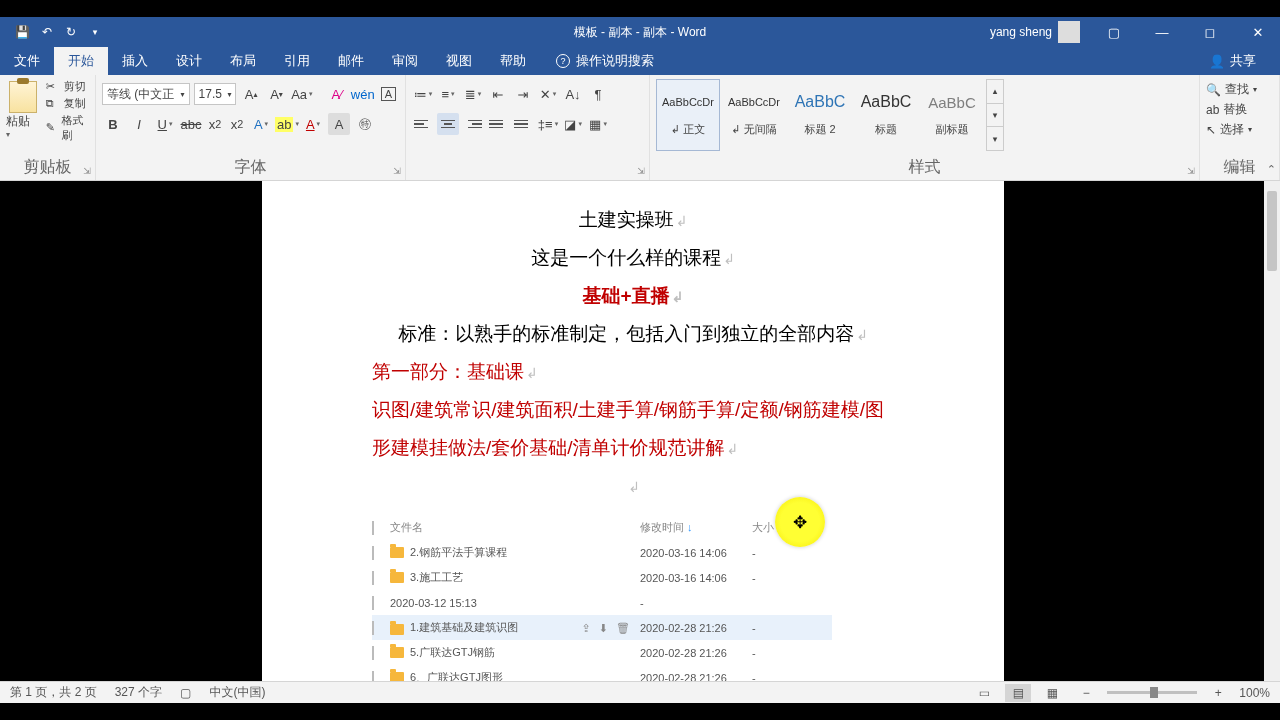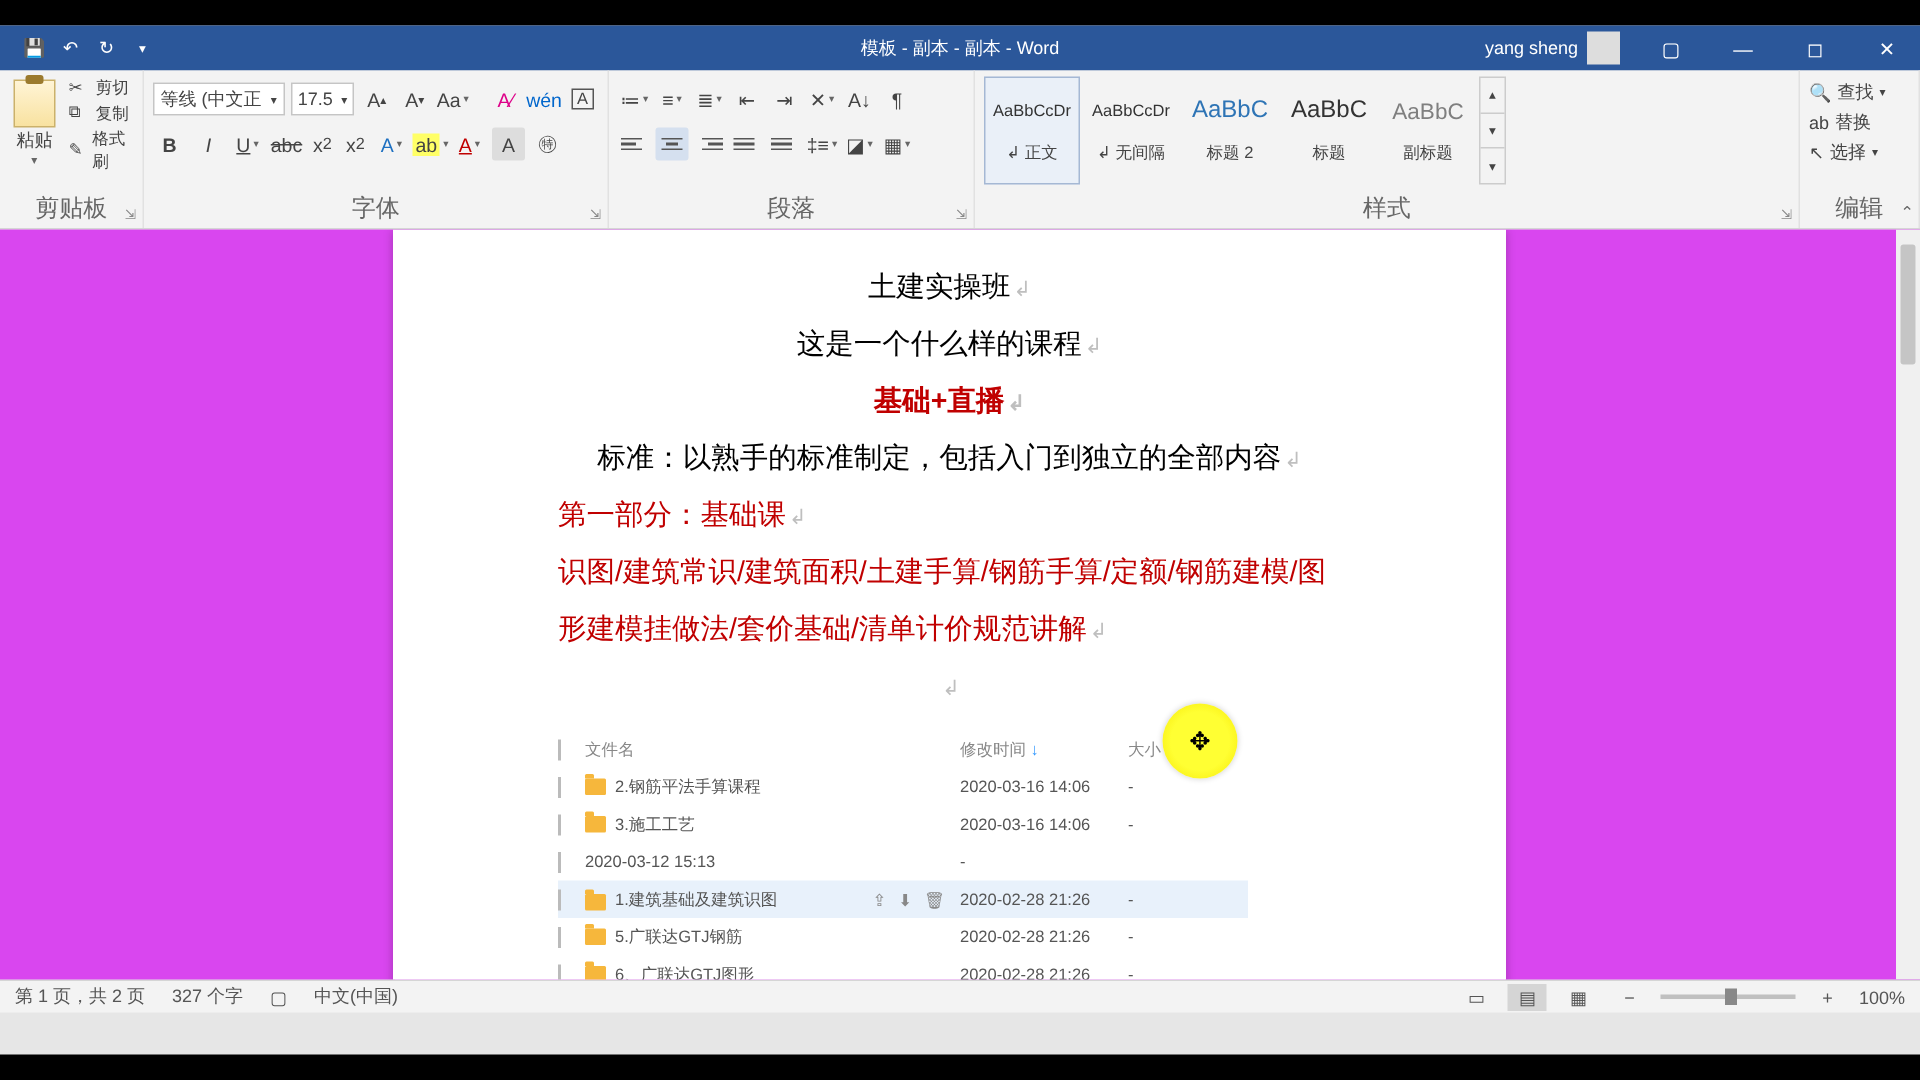--- a/index.html
+++ b/index.html
@@ -22,21 +22,21 @@
 .tabs .tell .bulb { width: 14px; height: 14px; border: 1.2px solid #fff; border-radius: 50%; display: flex; align-items: center; justify-content: center; font-size: 9px; }
 .tabs .share { position: absolute; right: 14px; padding: 5px 10px; display: flex; align-items: center; gap: 4px; }
 
 .ribbon { height: 106px; background: #f3f3f3; border-bottom: 1px solid #d5d5d5; display: flex; font-size: 12px; color: #444; position: relative; }
 .group { border-right: 1px solid #e1e1e1; padding: 4px 6px 2px 6px; display: flex; flex-direction: column; position: relative; }
 .group .label { text-align: center; font-size: 16px; color: #666; margin-top: auto; padding-top: 2px; }
 .group .launcher { position: absolute; right: 2px; bottom: 3px; width: 12px; height: 12px; font-size: 9px; color: #888; display: flex; align-items: center; justify-content: center; cursor: pointer; }
 
 .clipboard { width: 96px; }
 .clipboard .body { display: flex; height: 72px; }
-.clipboard .paste { width: 40px; text-align: center; }
+.clipboard .paste { width: 40px; }
 .clipboard .paste .ico { width: 28px; height: 32px; margin: 2px auto 0; background: linear-gradient(#fff4d6,#f8e2a0); border: 1px solid #cbb16a; position: relative; }
 .clipboard .paste .ico::before { content:""; position:absolute; top:-4px; left:7px; width:12px; height:6px; background:#9b7a2e; border-radius:2px; }
 .clipboard .side { display: flex; flex-direction: column; gap: 2px; padding-left: 6px; font-size: 11px; }
 .clipboard .side .item { display: flex; align-items: center; gap: 4px; cursor: pointer; }
 .clipboard .side .sci { width:14px; height:14px; display:inline-block; }
 
 .font-group { width: 310px; }
 .font-group .row { display: flex; align-items: center; gap: 4px; height: 30px; }
 .font-group select, .font-group .combo { height: 22px; border: 1px solid #c5c5c5; background: #fff; font-size: 12px; padding: 0 4px; }
 .font-group .combo.name { width: 90px; display:flex; align-items:center; justify-content:space-between; }
@@ -62,21 +62,21 @@
 .gallery-ctrl { width: 18px; display: flex; flex-direction: column; border: 1px solid #ccc; }
 .gallery-ctrl div { flex: 1; display:flex; align-items:center; justify-content:center; font-size:9px; cursor:pointer; border-bottom:1px solid #ccc; }
 .gallery-ctrl div:last-child { border-bottom:none; }
 
 .edit-group { width: 80px; }
 .edit-group .body { display:flex; flex-direction:column; gap:3px; font-size:12px; padding-top:2px; }
 .edit-group .item { display:flex; align-items:center; gap:4px; cursor:pointer; }
 
 .collapse-ribbon { position:absolute; right:4px; bottom:4px; font-size:11px; color:#666; cursor:pointer; }
 
-.workspace { position: relative; height: calc(100% - 30px - 28px - 106px - 22px); background: #d946ef; overflow: hidden; }
+.workspace { position: relative; height: calc(100% - 30px - 28px - 106px - 22px); background: #000000; overflow: hidden; }
 .page { position: absolute; left: 262px; top: 0; width: 742px; background: #fff; box-shadow: 0 0 6px rgba(0,0,0,.25); padding: 20px 110px 40px; }
 .page p { font-size: 19px; line-height: 2.0; font-family: "SimSun","宋体",serif; }
 .page p .pm { color: #bfbfbf; font-size: 14px; margin-left: 2px; }
 .p-center { text-align: center; }
 .p-red { color: #c00000; }
 .p-red.bold { font-weight: bold; }
 .page .listimg { margin-top: 10px; border: none; }
 
 .filelist { font-size: 11px; color: #555; width: 460px; }
 .filelist .hdr, .filelist .row { display: grid; grid-template-columns: 18px 250px 112px 50px; align-items: center; height: 25px; }
@@ -120,20 +120,40 @@
         <span>yang sheng</span>
         <span class="avatar"></span>
       </div>
       <div class="winbtn">▢</div>
       <div class="winbtn">—</div>
       <div class="winbtn">◻</div>
       <div class="winbtn">✕</div>
     </div>
   </div>
 
+  <div class="tabs">
+    <div class="tab file">文件</div>
+    <div class="tab active">开始</div>
+    <div class="tab">插入</div>
+    <div class="tab">设计</div>
+    <div class="tab">布局</div>
+    <div class="tab">引用</div>
+    <div class="tab">邮件</div>
+    <div class="tab">审阅</div>
+    <div class="tab">视图</div>
+    <div class="tab">帮助</div>
+    <div class="tell">
+      <span class="bulb">?</span>
+      <span>操作说明搜索</span>
+    </div>
+    <div class="share">
+      <span>👤</span>
+      <span>共享</span>
+    </div>
+  </div>
 
   <div class="ribbon">
 
     <div class="group clipboard">
       <div class="body">
         <div class="paste">
           <div class="ico"></div>
           <div>粘贴</div>
           <div style="font-size:8px;color:#666;">▾</div>
         </div>
@@ -252,21 +272,20 @@
             <div class="align">
               <span style="width:14px;"></span>
               <span style="width:14px;"></span>
               <span style="width:14px;"></span>
             </div>
           </div>
         <div class="ibtn">‡≡<span class="caret">▾</span></div>
         <div class="ibtn">◪<span class="caret">▾</span></div>
         <div class="ibtn">▦<span class="caret">▾</span></div>
       </div>
-      <div class="label">段落</div>
       <div class="launcher">⇲</div>
     </div>
 
     <div class="group styles-group">
       <div class="gallery" id="styles-gallery">
           <div class="style-item selected">
             <div class="preview" style="font-size:11px;color:#333;">AaBbCcDr</div>
             <div class="name">↲ 正文</div>
           </div>
           <div class="style-item">

